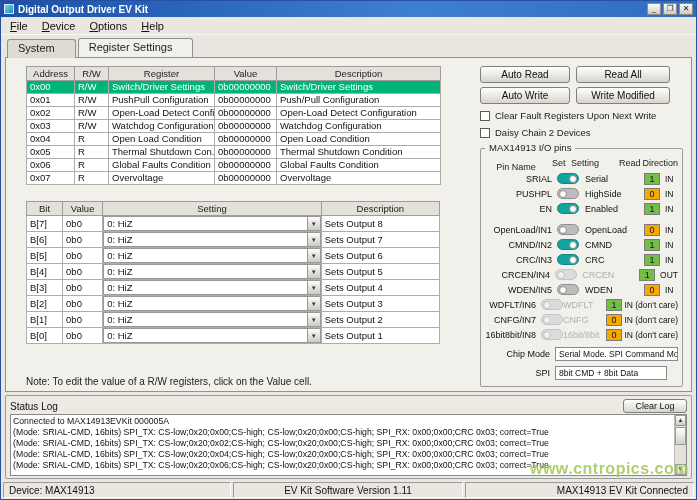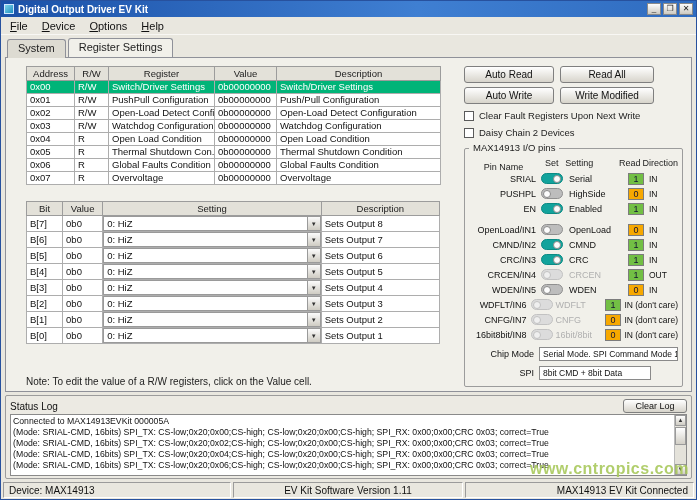--- a/index.html
+++ b/index.html
@@ -15,24 +15,24 @@
   .win-btn { width:14px; height:12px; background:linear-gradient(#fdfdfd,#cdcac1); border:1px solid #8a8a8a; color:#222; font-size:8px; line-height:10px; text-align:center; margin-left:2px; flex:none; }
 
   
   .menubar { height:18px; display:flex; align-items:center; padding-left:2px; background:#e9e7df; border-bottom:1px solid #f8f7f4; flex:none; }
   .menu-item { display:inline-block; padding:16px 7px; font-size:11px; color:#111; }
   .menu-item::first-letter { text-decoration:underline; }
 
   
   .tabs-wrap { flex:1; display:flex; flex-direction:column; padding:3px 4px 0 4px; min-height:0; }
   .tabstrip { display:flex; padding-left:2px; flex:none; }
-  .tab { padding:2px 10px 3px 10px; font-size:11px; border:1px solid #8f9199; border-bottom:none; border-radius:3px 3px 0 0; background:#dddbd2; margin-right:2px; position:relative; top:1px; color:#222; }
+  .tab { padding:2px 20px 3px 10px; font-size:11px; border:1px solid #8f9199; border-bottom:none; border-radius:3px 3px 0 0; background:#dddbd2; margin-right:2px; position:relative; top:1px; color:#222; }
   .tab.active { background:#f1f0ea; z-index:2; padding-bottom:4px; top:0; }
 
-  .tab-panel { flex:1; border:1px solid #8f9199; background:#f1f0ea; display:flex; padding:8px 4px 4px 20px; min-height:0; }
+  .tab-panel { flex:1; border:1px solid #8f9199; background:#f1f0ea; display:flex; padding:8px 4px 4px 20px; min-height:0;gap:16px; }
 
   .left-col { width:428px; flex:none; }
   .right-col { flex:1; padding:0 4px 0 10px; min-width:0; }
 
   
   table.grid { border-collapse:collapse; table-layout:fixed; width:414px; }
   table.grid th { background:#e3e1d9; border:1px solid #9c9c9c; font-weight:normal; font-size:9.5px; padding:1px 2px; color:#222; }
   table.grid td { background:#fff; border:1px solid #adadad; font-size:9.5px; padding:0 3px; height:13px; line-height:12px; white-space:nowrap; overflow:hidden; color:#111; }
   tr.selected td { background:#00b478; color:#fff; }
 

